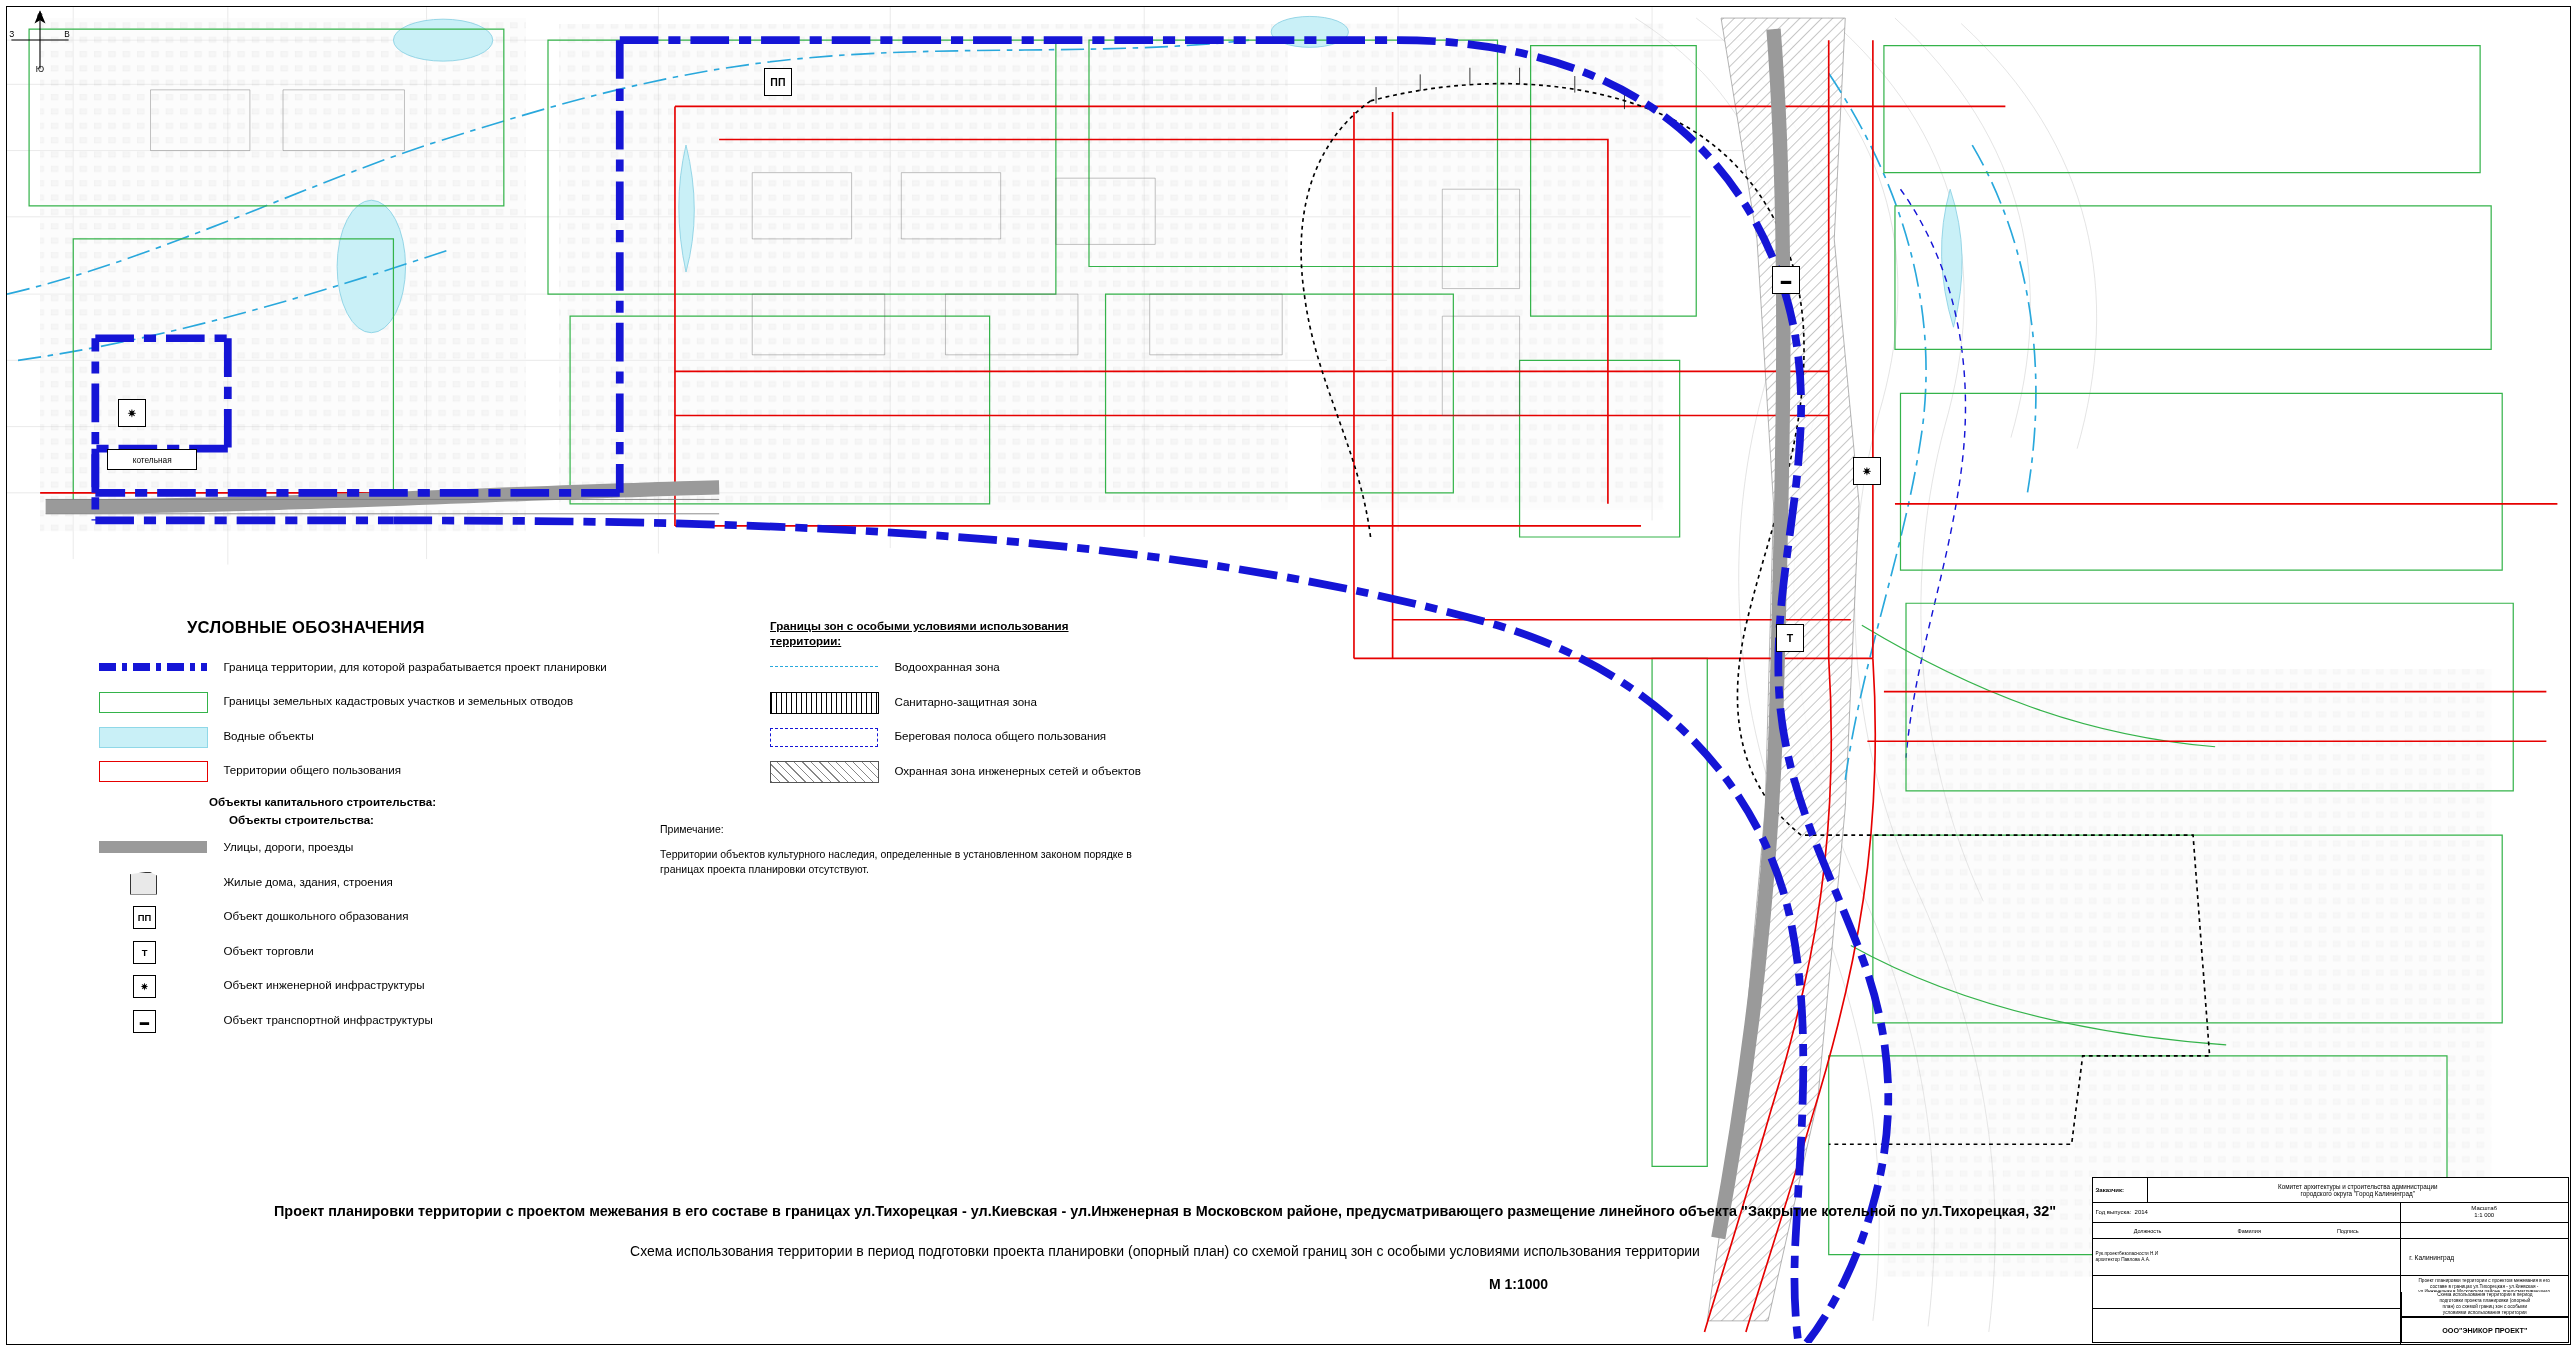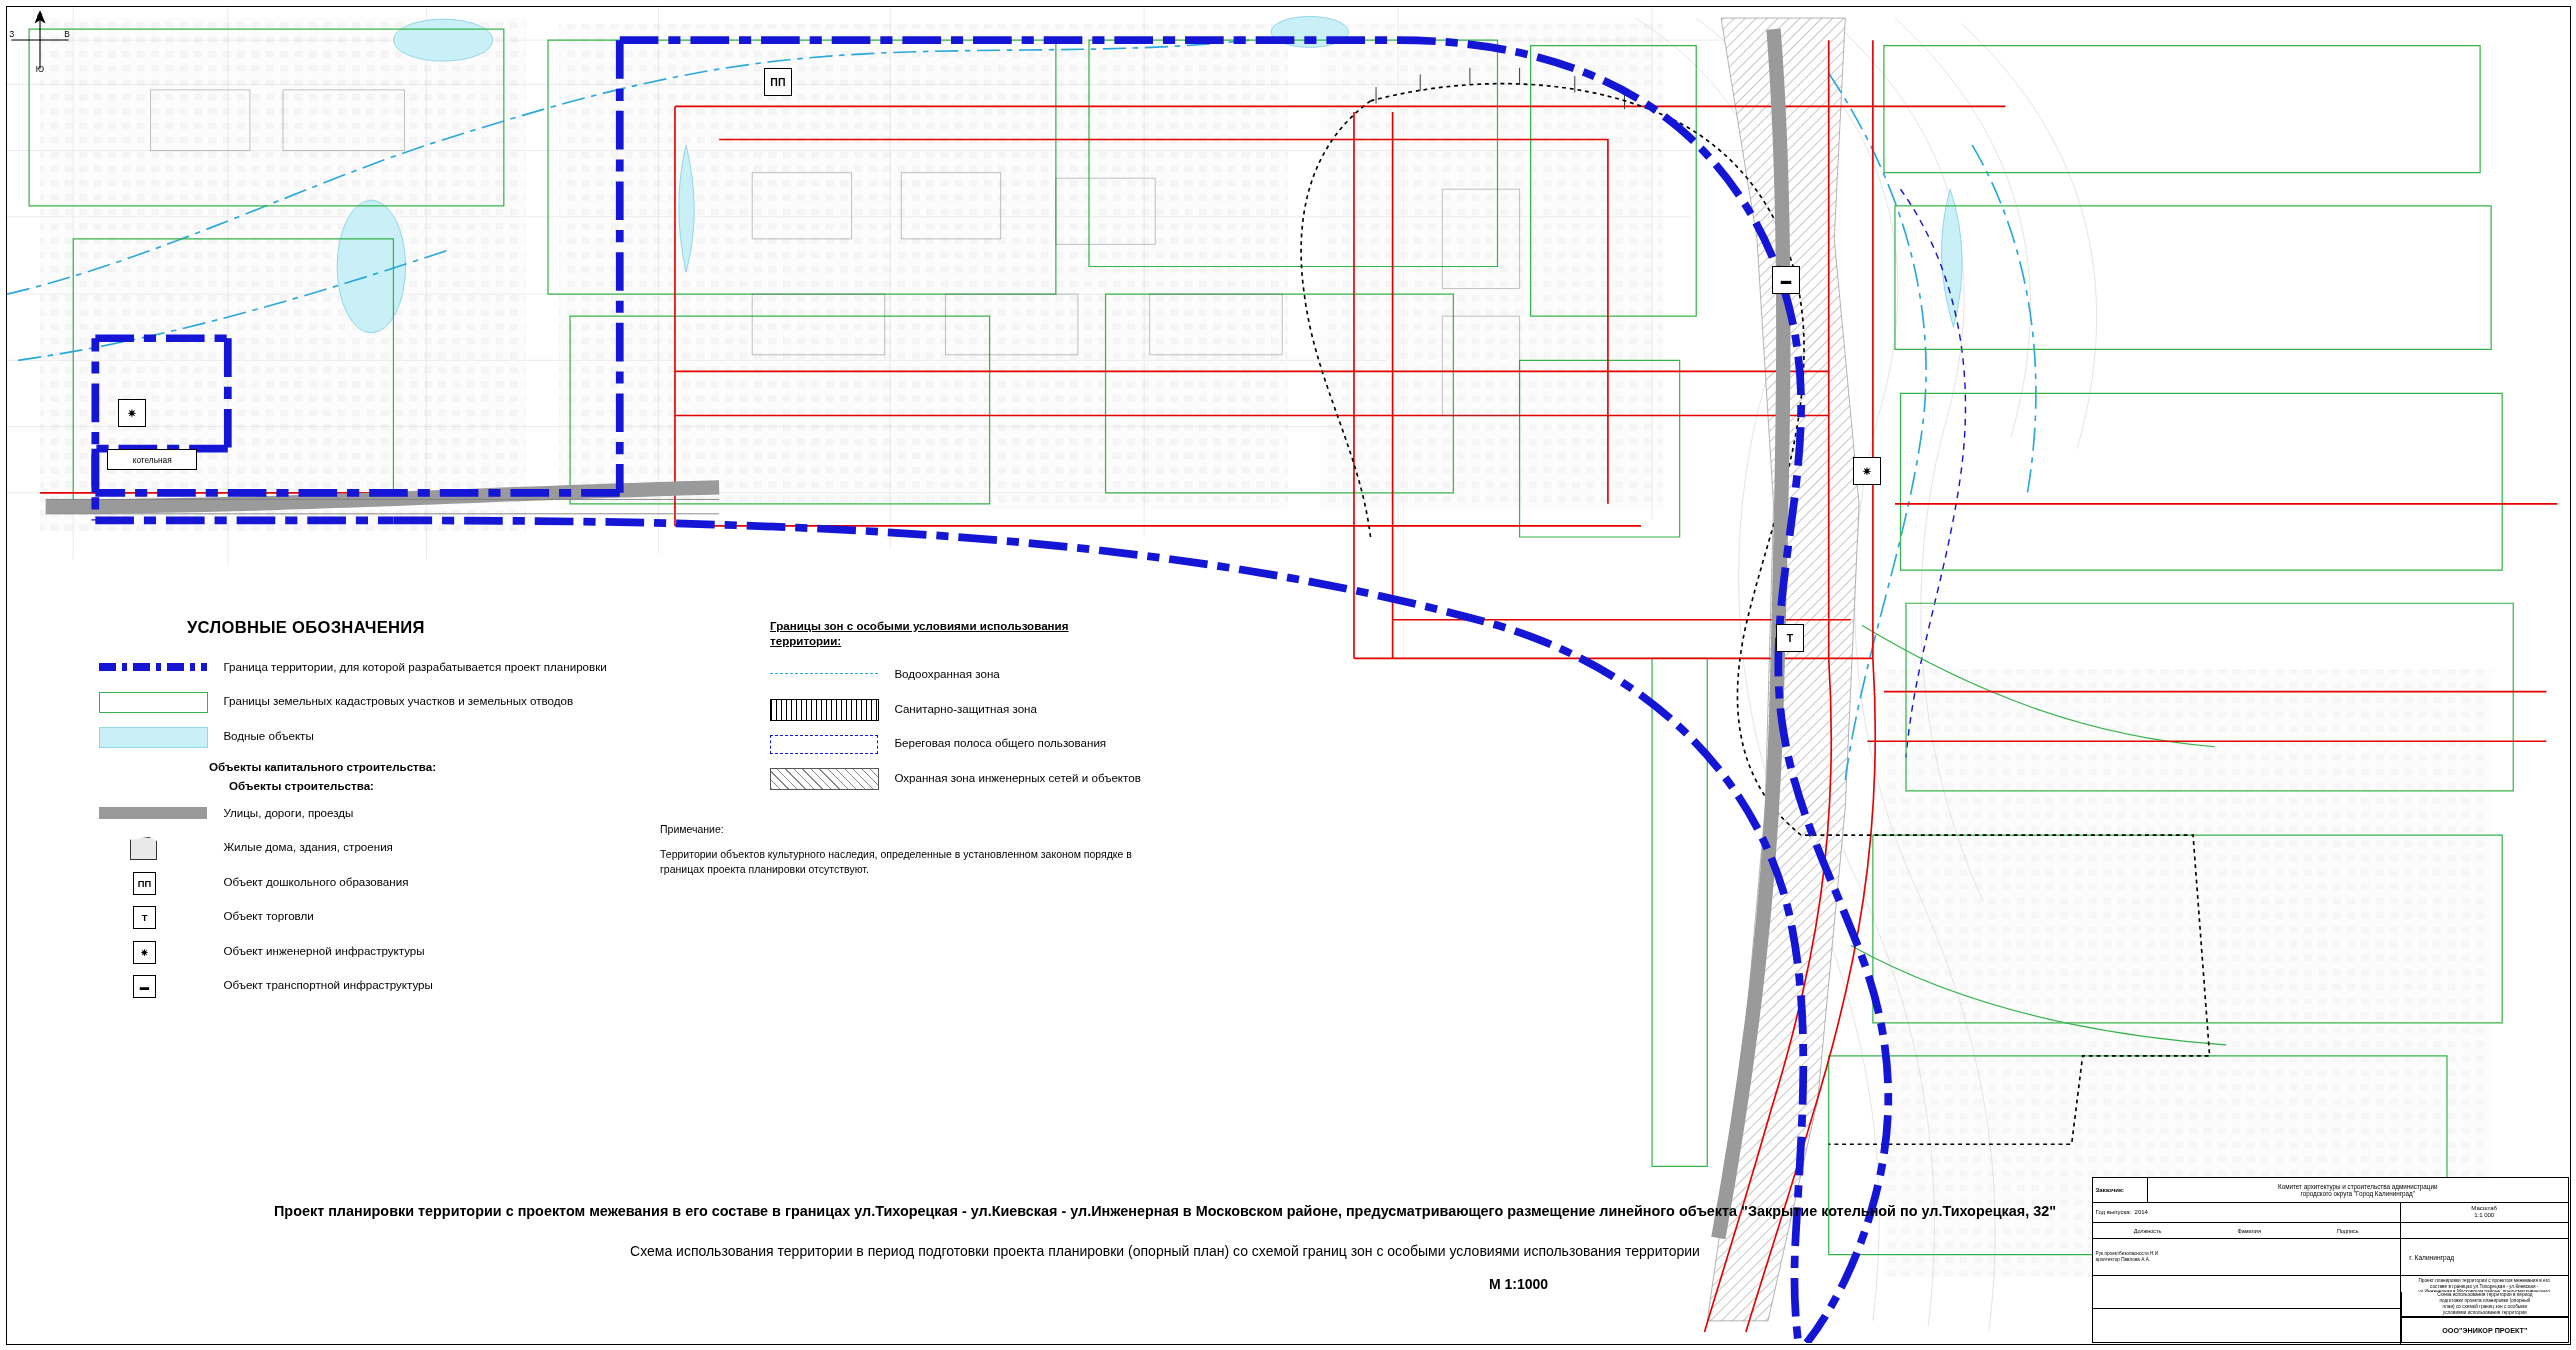--- a/index.html
+++ b/index.html
@@ -36,21 +36,21 @@
      background:repeating-linear-gradient(90deg,#000 0,#000 0.8px,#fff 0.8px,#fff 5px);}
   .s-dashcyan{position:absolute;top:10px;left:0;width:108px;height:0;border-top:1.7px dashed #29a8dc;}
   .s-dotblue{position:absolute;top:3.3px;left:0;width:106px;height:16.6px;border:1.1px dashed #1515d6;}
   .s-hatchgray{position:absolute;top:1.1px;left:0;width:107px;height:20px;border:0.6px solid #555;
      background:repeating-linear-gradient(45deg,#888 0,#888 0.8px,#fff 0.8px,#fff 6px);}
   .s-icon{position:absolute;top:1.1px;left:34px;width:21px;height:21px;border:1.4px solid #000;background:#fff;
      display:flex;align-items:center;justify-content:center;font-size:9.4px;font-weight:bold;}
 
   
   .legend2{position:absolute;left:770px;top:618px;width:662px;}
-  .legend2-title{font-size:11.6px;font-weight:bold;text-decoration:underline;line-height:1.3;margin-bottom:12px;}
+  .legend2-title{font-size:11.6px;font-weight:bold;text-decoration:underline;line-height:1.3;margin-bottom:5px;}
   .note{position:absolute;left:660px;top:822px;width:497px;font-size:10.5px;line-height:1.45;}
   .note-title{text-align:left;font-weight:normal;margin-bottom:10px;}
 
   
   .titles{position:absolute;left:94px;top:1201px;width:2142px;text-align:center;}
   .t-main{font-size:14.4px;font-weight:bold;line-height:1.45;}
   .t-sub{font-size:14px;margin-top:19px;line-height:1.45;}
   .t-scale{font-size:14px;font-weight:bold;margin-top:14.4px;margin-left:707px;}
 
   
@@ -272,20 +272,26 @@
       <div class="legend-label">Границы земельных кадастровых участков и земельных отводов</div>
     </div>
 
     <div class="legend-row">
       <div class="legend-sym">
           <div class="s-cyanbox"></div>
         </div>
       <div class="legend-label">Водные объекты</div>
     </div>
 
+    <div class="legend-row">
+      <div class="legend-sym">
+          <div class="s-redbox"></div>
+        </div>
+      <div class="legend-label">Территории общего пользования</div>
+    </div>
 
     <div class="legend-sub">Объекты капитального строительства:</div>
     <div class="legend-sub2">Объекты  строительства:</div>
 
     <div class="legend-row">
       <div class="legend-sym">
           <div class="s-grayband"></div>
         </div>
       <div class="legend-label">Улицы, дороги, проезды</div>
     </div>

